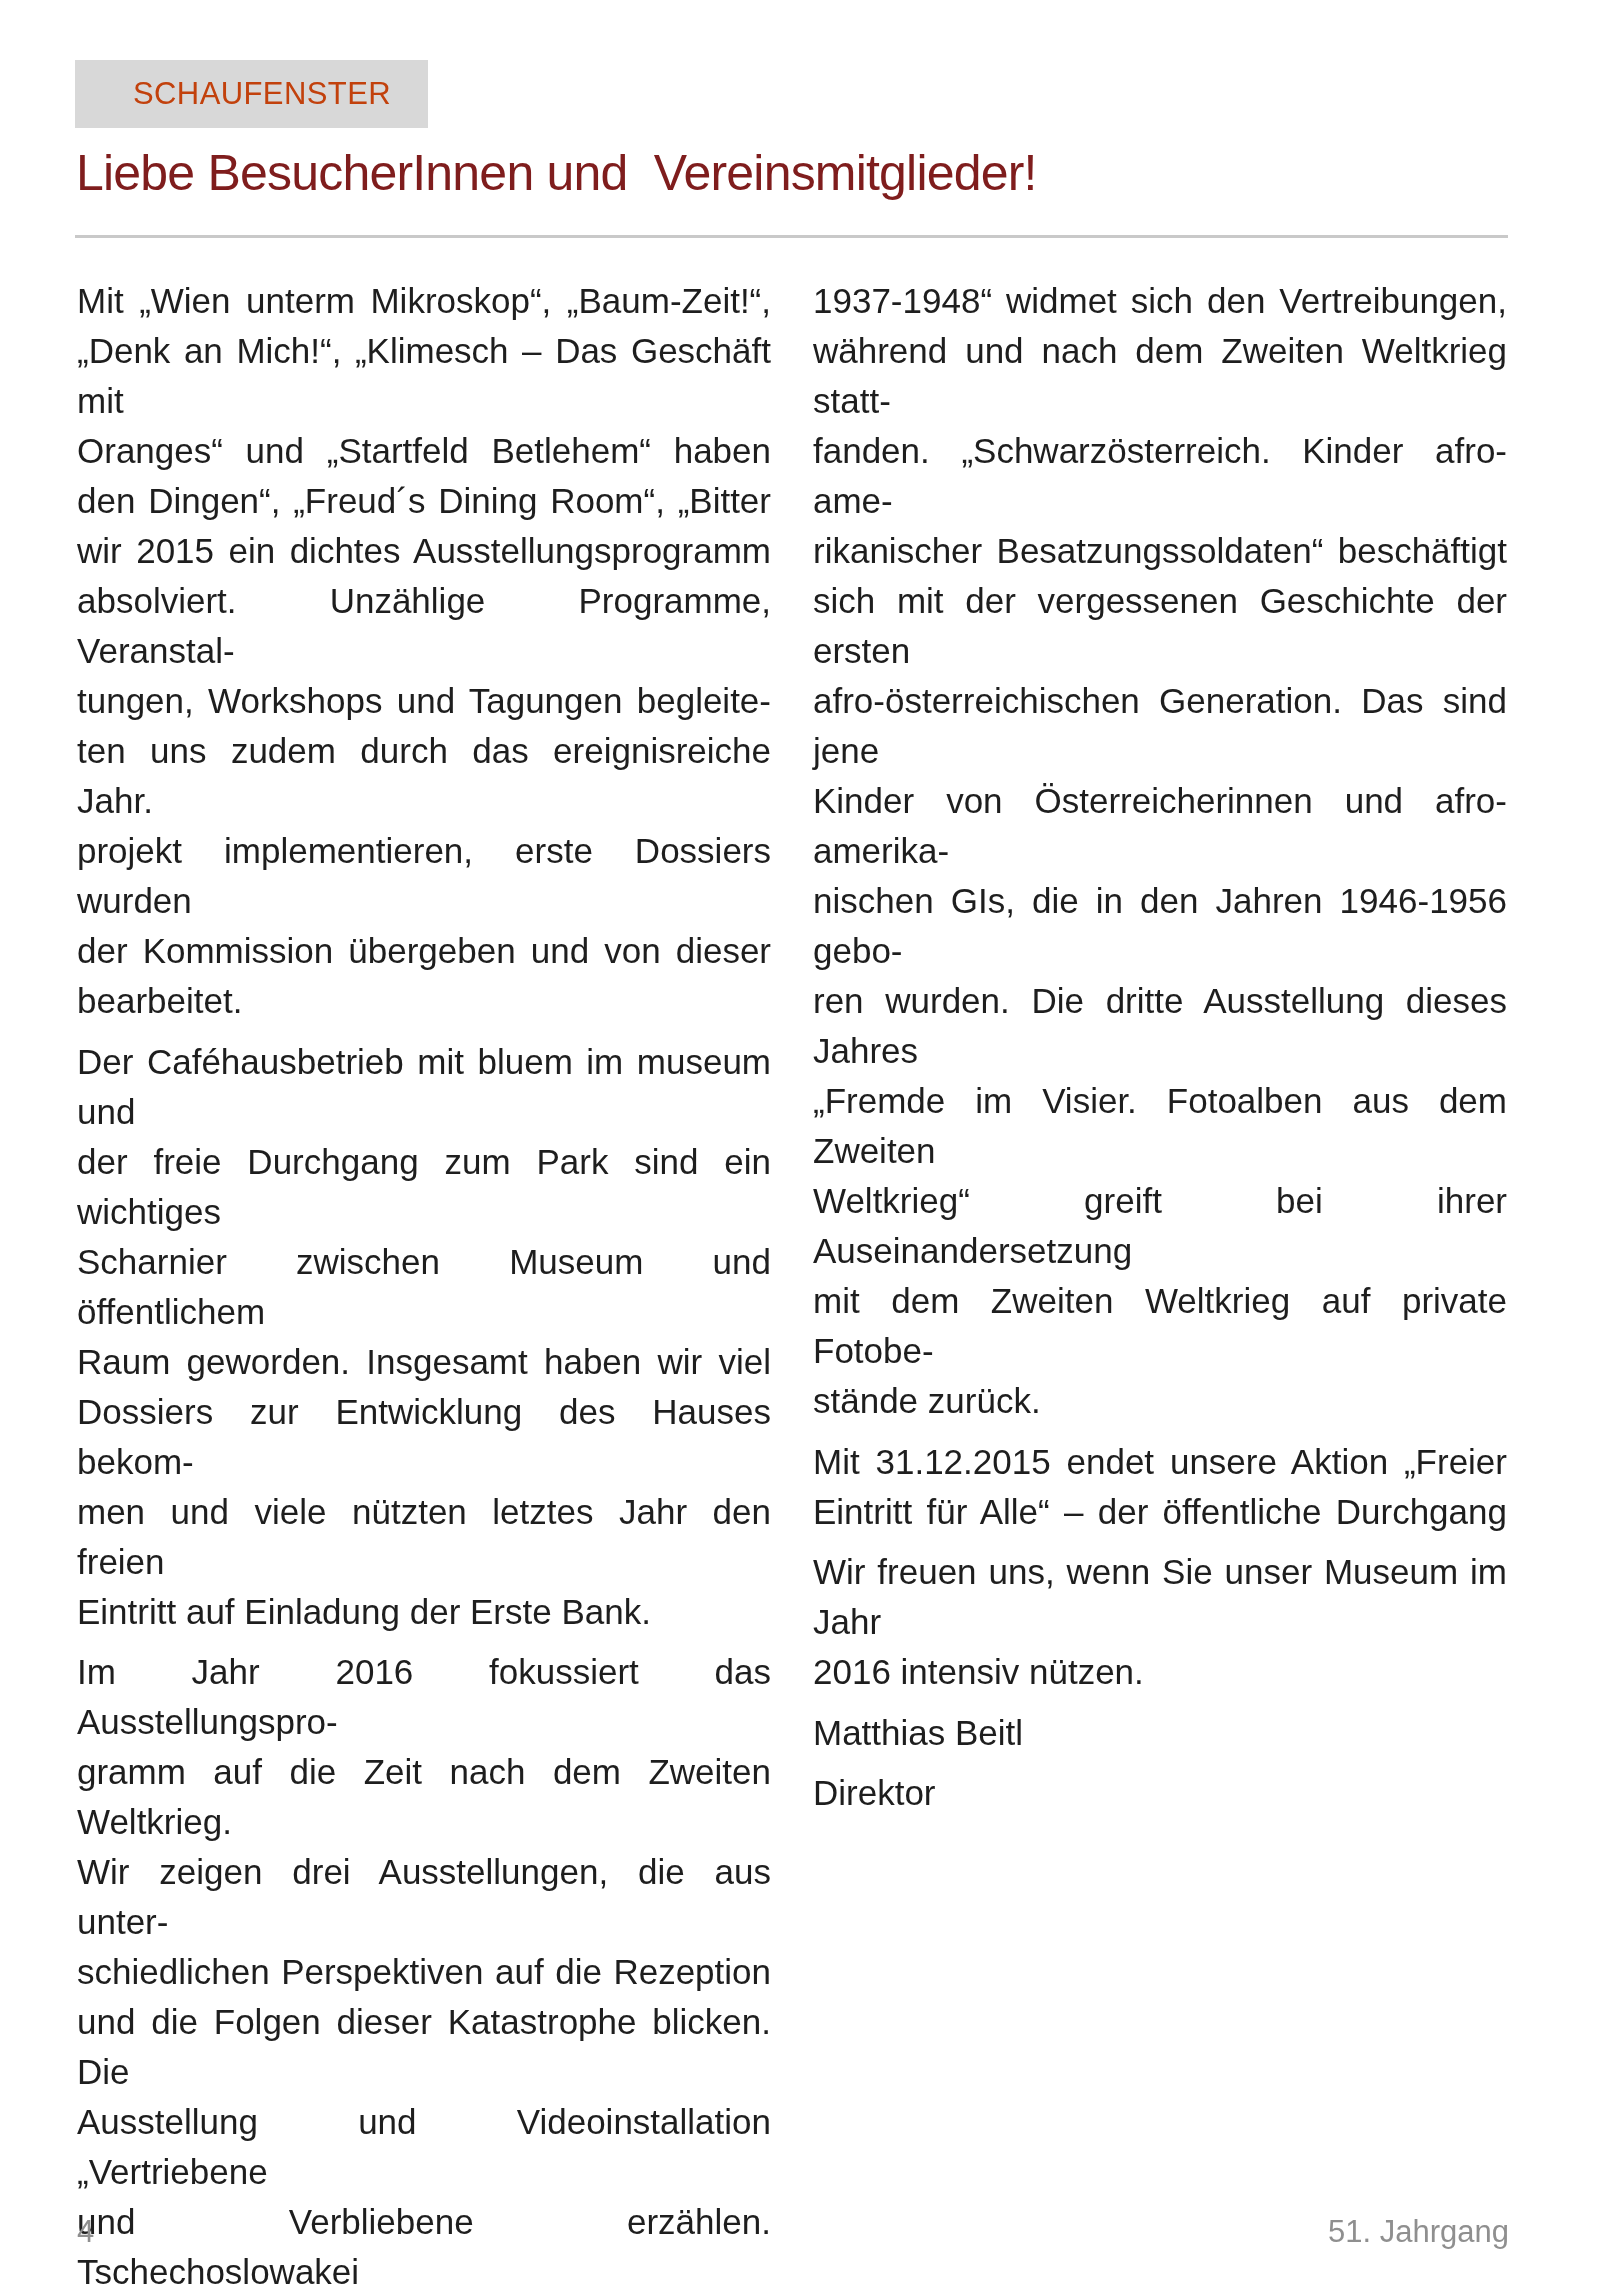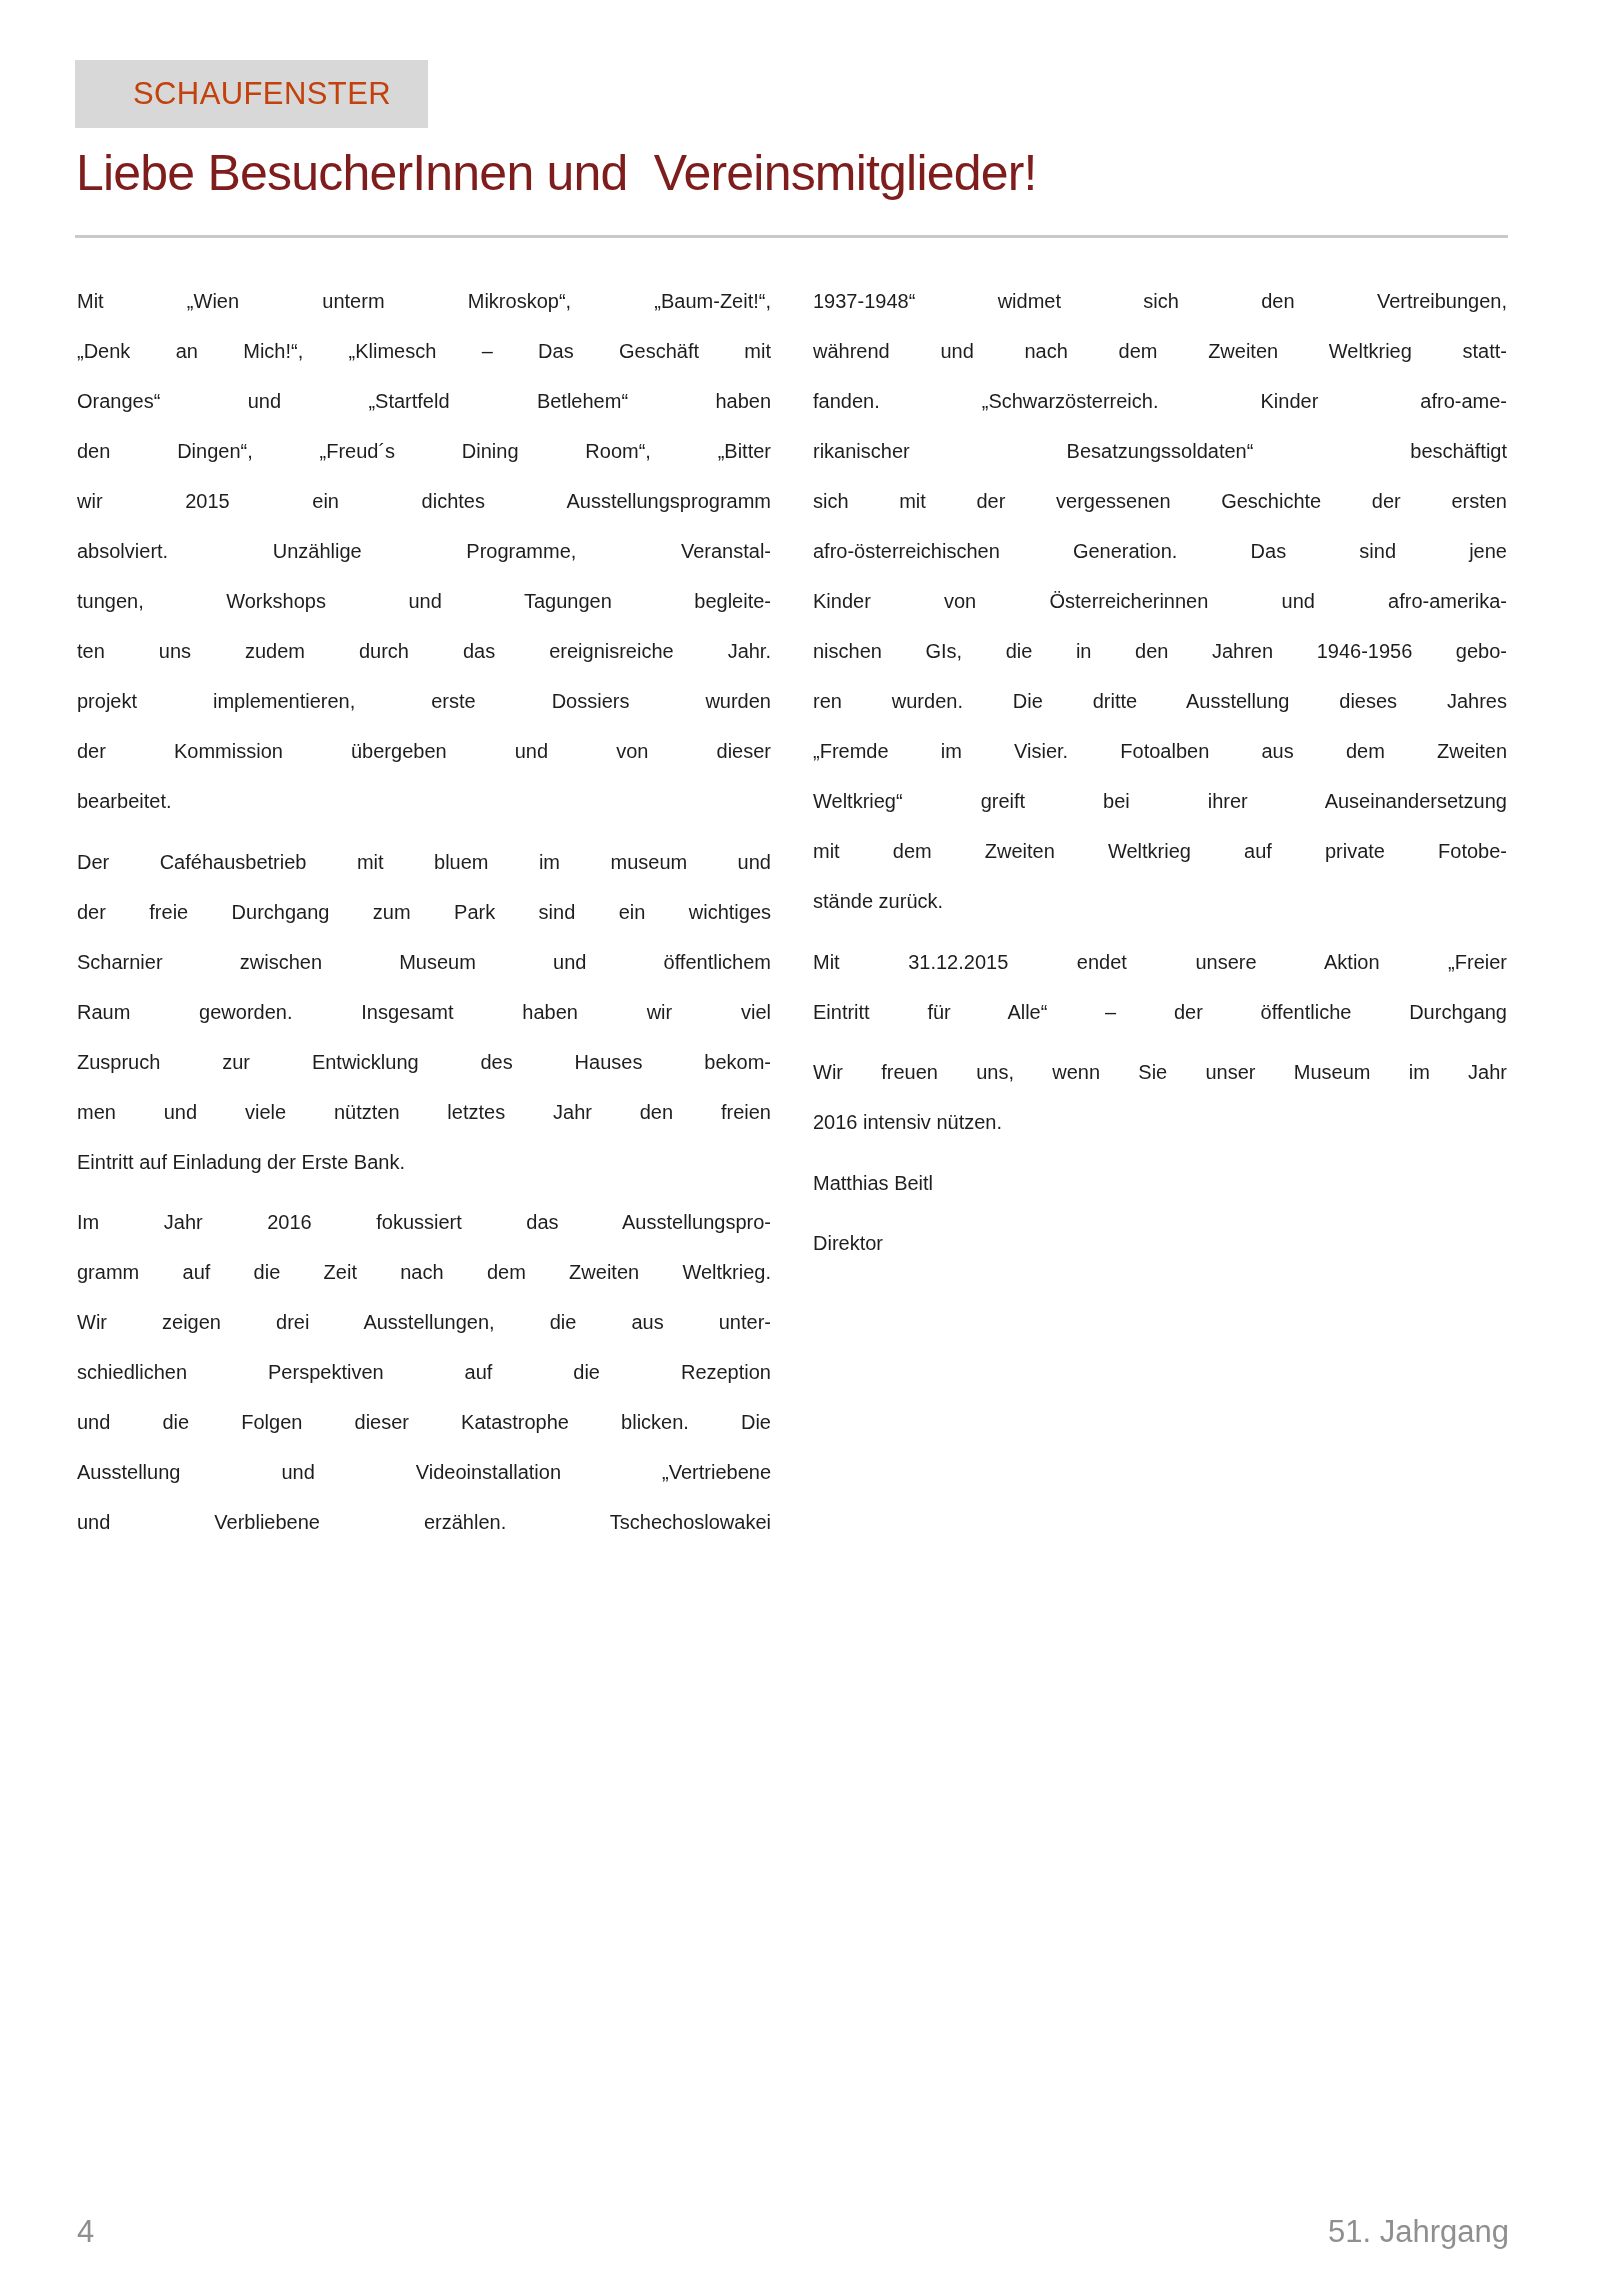--- a/index.html
+++ b/index.html
@@ -71,21 +71,21 @@
     width: 694px;
     flex: 0 0 694px;
   }
   .para {
     margin: 0 0 10.6px 0;
   }
   .para:last-child {
     margin-bottom: 0;
   }
   .line {
-    font-size: 20px;
+    font-size: 35px;
     line-height: 50px;
     letter-spacing: 0px;
     text-align: justify;
     text-align-last: justify;
     color: #1e1e1e;
   }
   .line.end {
     text-align-last: left;
   }
 
@@ -127,21 +127,21 @@
           <div class="line">ten uns zudem durch das ereignisreiche Jahr.</div>
           <div class="line">projekt implementieren, erste Dossiers wurden</div>
           <div class="line">der Kommission übergeben und von dieser</div>
           <div class="line end">bearbeitet.</div>
         </div>
         <div class="para">
           <div class="line">Der Caféhausbetrieb mit bluem im museum und</div>
           <div class="line">der freie Durchgang zum Park sind ein wichtiges</div>
           <div class="line">Scharnier zwischen Museum und öffentlichem</div>
           <div class="line">Raum geworden. Insgesamt haben wir viel</div>
-          <div class="line">Zuspruch zur Entwicklung des Hauses bekom-</div>
+          <div class="line">Dossiers zur Entwicklung des Hauses bekom-</div>
           <div class="line">men und viele nützten letztes Jahr den freien</div>
           <div class="line end">Eintritt auf Einladung der Erste Bank.</div>
         </div>
         <div class="para">
           <div class="line">Im Jahr 2016 fokussiert das Ausstellungspro-</div>
           <div class="line">gramm auf die Zeit nach dem Zweiten Weltkrieg.</div>
           <div class="line">Wir zeigen drei Ausstellungen, die aus unter-</div>
           <div class="line">schiedlichen Perspektiven auf die Rezeption</div>
           <div class="line">und die Folgen dieser Katastrophe blicken. Die</div>
           <div class="line">Ausstellung und Videoinstallation „Vertriebene</div>

